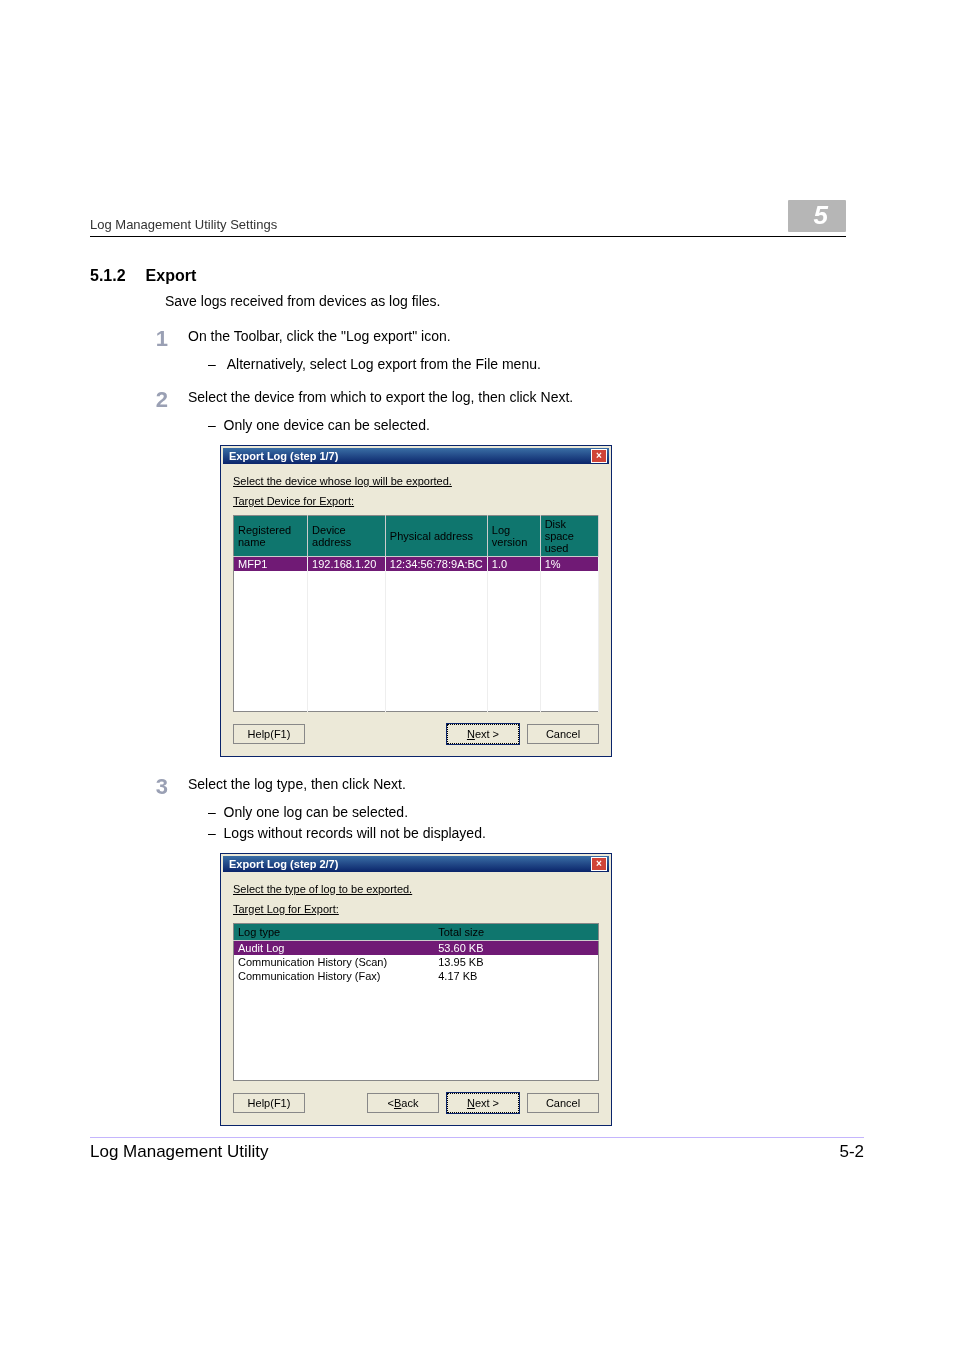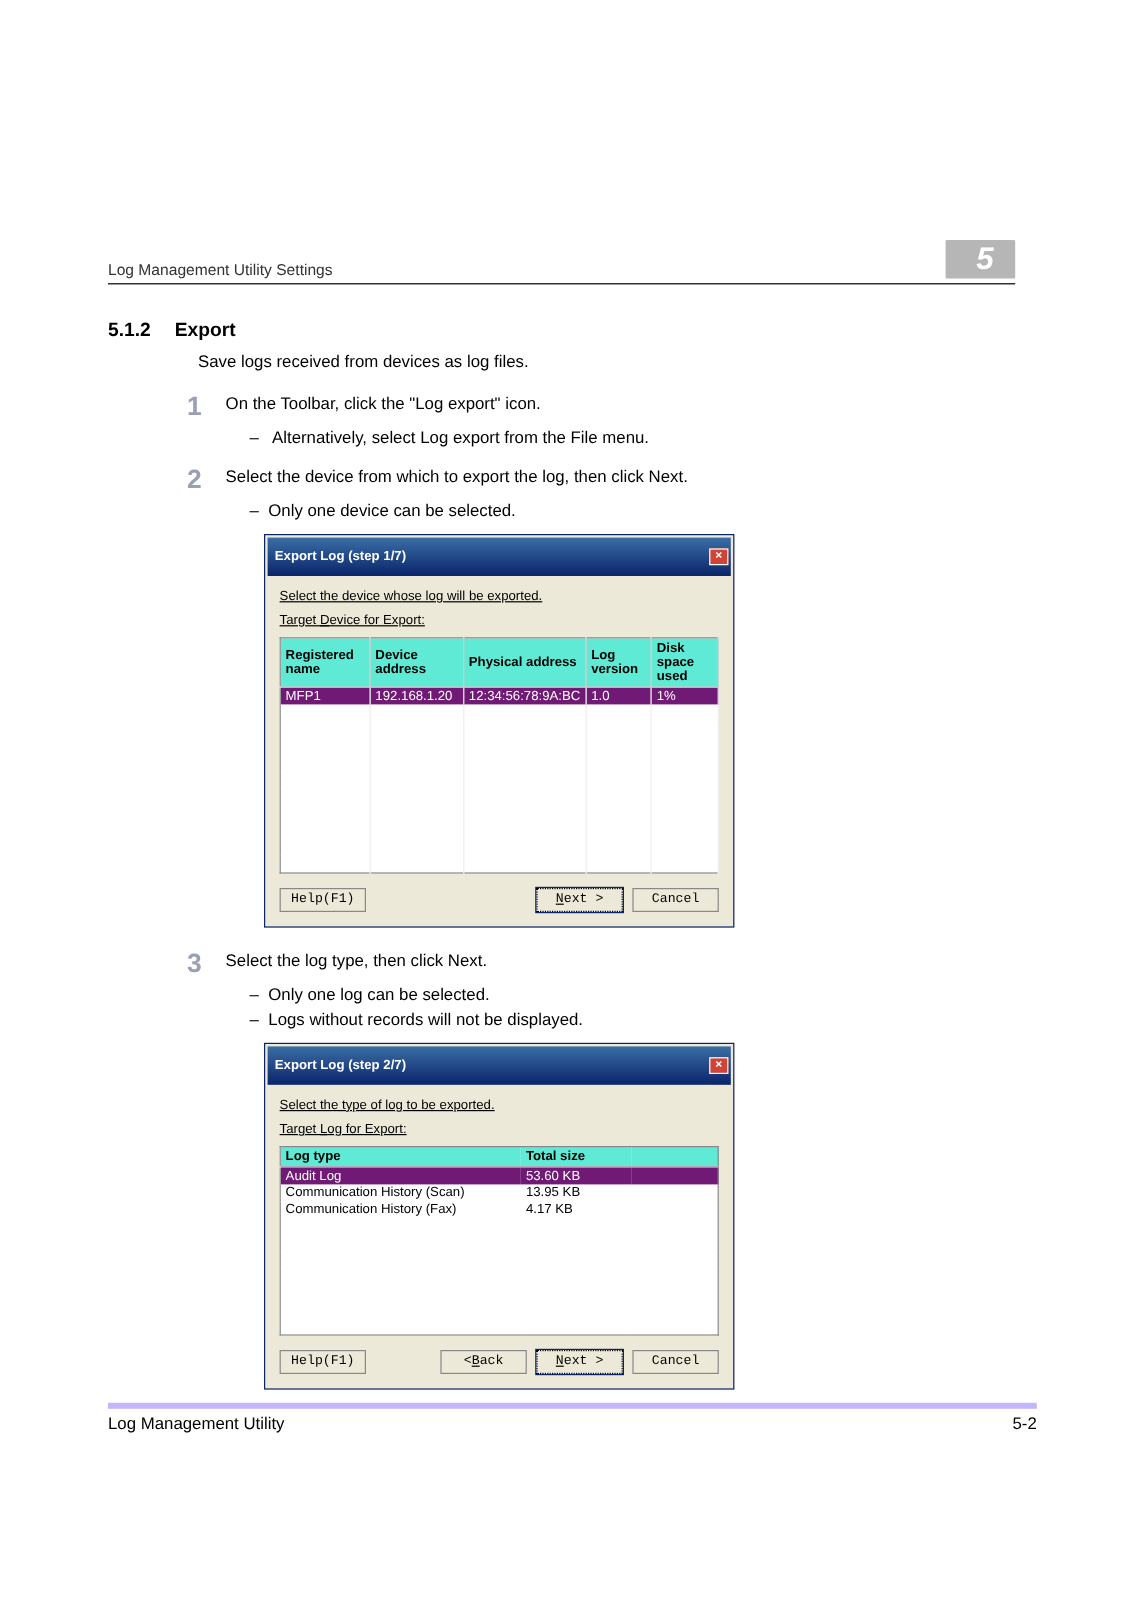--- a/index.html
+++ b/index.html
@@ -83,21 +83,21 @@
     padding: 2px;
     font-size: 11px;
     font-family: Tahoma, Verdana, sans-serif;
   }
   .titlebar {
     background: linear-gradient(#3a6ea5,#0a246a);
     color: #fff;
     display: flex;
     justify-content: space-between;
     align-items: center;
-    height: 32px;
+    height: 16px;
     padding: 0 2px 0 6px;
     font-weight: bold;
     font-size: 11px;
   }
   .close-x {
     width: 16px; height: 14px;
     background: #d04437;
     border: 1px solid #fff;
     color: #fff;
     font-weight: bold;
@@ -109,22 +109,22 @@
   .dlg-body { padding: 8px 10px 10px 10px; }
   .smalltxt { font-size: 11px; margin: 3px 0 8px 0; text-decoration: underline; }
   .tbl {
     border: 1px solid #888;
     background: #fff;
     width: 100%;
     border-collapse: collapse;
     font-size: 11px;
   }
   .tbl th {
-    background: #5eead4;
-    font-weight: bold;
+    background: #0f766e;
+    font-weight: normal;
     text-align: left;
     padding: 2px 4px;
     border-right: 1px solid #ccc;
     border-bottom: 1px solid #ccc;
   }
   .tbl td {
     padding: 1px 4px;
     border-right: 1px solid #eee;
     height: 14px;
   }
@@ -140,38 +140,37 @@
   }
   .dlg-btnrow .spacer { flex: 1; }
   .dlg-btn {
     width: 72px;
     height: 20px;
     background: #ece9d8;
     border: 1px solid #888;
     font-size: 11px;
     display:flex;align-items:center;justify-content:center;
     cursor: pointer;
-    font-family: Liberation Mono, monospace;
   }
   .dlg-btn.focus { border: 1px dotted #000; outline: 1px solid #0a246a; }
   .underline-char { text-decoration: underline; }
 
   
   .tbl2 th, .tbl2 td { border-right: none; }
   .tbl2 th:nth-child(1){width:55%;}
   .tbl2 th:nth-child(2){width:25%;}
   .tbl2 th:nth-child(3){width:20%;}
 
   .footer-row {
     position:absolute;
     left:90px; right:90px; bottom:42px;
     display:flex; justify-content:space-between;
-    border-top:5px solid #c4b5fd;
+    border-top:1px solid #c4b5fd;
     padding-top:4px;
-    font-size:14px;
+    font-size:17px;
   }
 </style>
 </head>
 <body>
 
 <div class="page">
 
   <div class="header-row">
     <div class="header-title">Log Management Utility Settings</div>
     <div class="chapter-badge">5</div>

